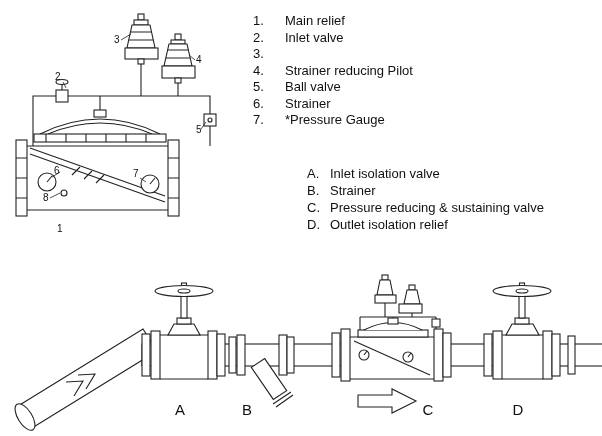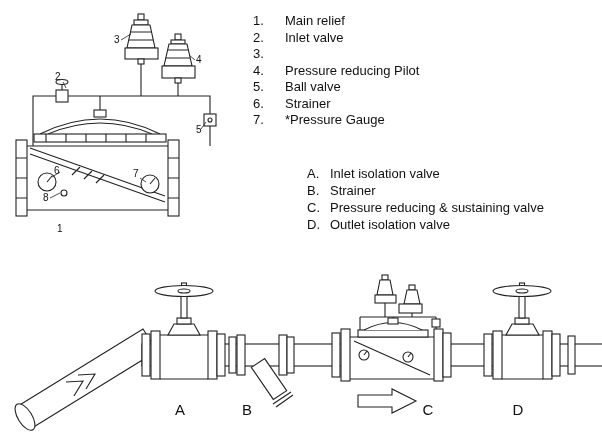--- a/index.html
+++ b/index.html
@@ -111,21 +111,21 @@
       </div>
     <div class="legend-row">
         <span class="num">2.</span>
         <span class="label">Inlet valve</span>
       </div>
     <div class="legend-row">
         <span class="num">3.</span>
       </div>
     <div class="legend-row">
         <span class="num">4.</span>
-        <span class="label">Pressure reducing Pilot</span>
+        <span class="label">Strainer reducing Pilot</span>
       </div>
     <div class="legend-row">
         <span class="num">5.</span>
         <span class="label">Ball valve</span>
       </div>
     <div class="legend-row">
         <span class="num">6.</span>
         <span class="label">Strainer</span>
       </div>
     <div class="legend-row">
@@ -142,21 +142,21 @@
     <div class="legend-row">
         <span class="num">B.</span>
         <span class="label">Strainer</span>
       </div>
     <div class="legend-row">
         <span class="num">C.</span>
         <span class="label">Pressure reducing &amp; sustaining valve</span>
       </div>
     <div class="legend-row">
         <span class="num">D.</span>
-        <span class="label">Outlet isolation valve</span>
+        <span class="label">Outlet isolation relief</span>
       </div>
   </div>
 
   <svg id="installation-svg" width="602" height="191" viewBox="0 0 602 191">
     <g stroke="#222222" fill="none" stroke-width="1.1">
 
       <g>
         <path d="M18 161 L143 84 L157 106 L32 183 Z" fill="#fff"></path>
         <ellipse cx="25" cy="172" rx="7" ry="15" transform="rotate(-32 25 172)" fill="#fff"></ellipse>
       </g>

